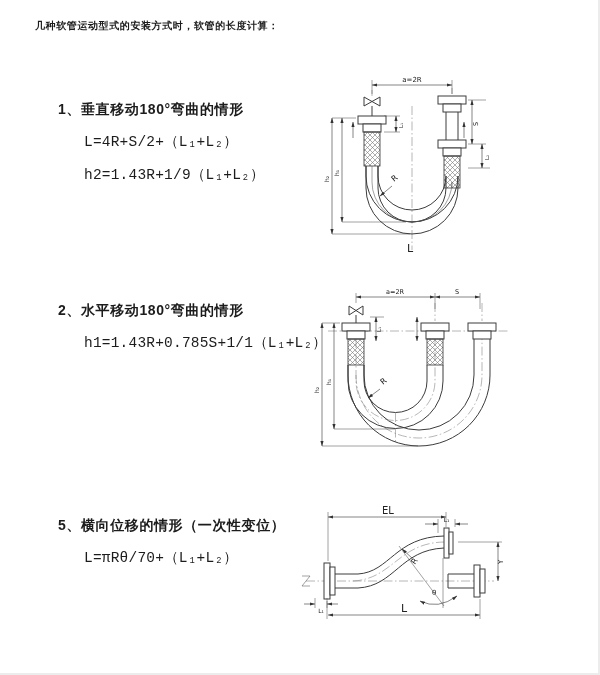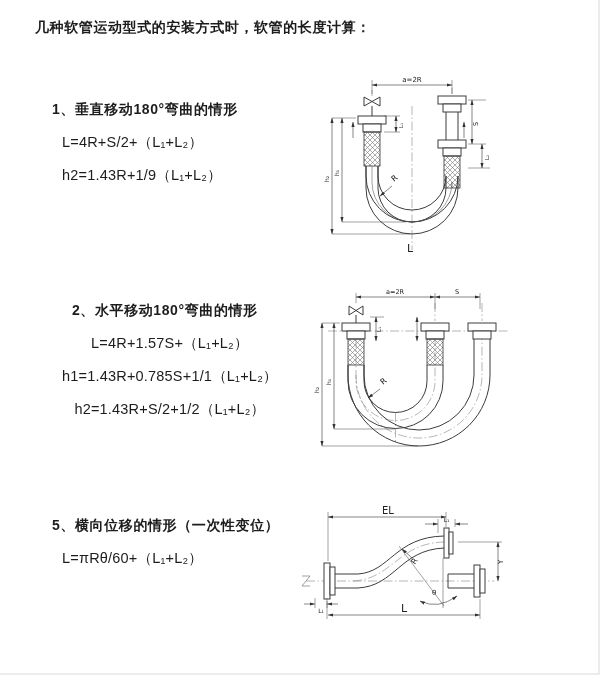--- a/index.html
+++ b/index.html
@@ -5,31 +5,31 @@
   * { margin:0; padding:0; box-sizing:border-box; }
   body { background:#fff; }
   .page {
     position:relative; width:600px; height:675px; background:#ffffff;
     font-family:"Liberation Sans","DejaVu Sans",sans-serif; color:#1c1c1c;
     overflow:hidden;
     border-right:2px solid #ececec; border-bottom:2px solid #ececec;
   }
   .title {
     position:absolute; left:35px; top:19px;
-    font-size:14px; font-weight:bold; letter-spacing:0.6px;
+    font-size:10px; font-weight:bold; letter-spacing:0.6px;
   }
-  .sec { position:absolute; left:52px; }
-  #sec1 { top:99px; } #sec2 { top:300px;text-align:center; } #sec3 { top:515px; }
+  .sec { position:absolute; left:58px; }
+  #sec1 { top:99px; } #sec2 { top:300px; } #sec3 { top:515px; }
   .sec-heading {
     font-size:14px; font-weight:bold; letter-spacing:0.6px;
     line-height:20px; margin-bottom:13px;
   }
   .formula {
-    font-size:14.5px; line-height:20px; margin:0 0 13px 10px;
-    letter-spacing:0.2px; white-space:nowrap;
+    font-size:14.5px; line-height:20px; margin:0 0 13px 26px;
+    letter-spacing:0.2px; white-space:nowrap;font-family:Liberation Mono, monospace;
   }
   svg.diagram { position:absolute; overflow:visible; }
   svg .pipe  { stroke:#3c3c3c; stroke-width:1; fill:none; }
   svg .flange{ stroke:#3c3c3c; stroke-width:1; fill:#ffffff; }
   svg .thin  { stroke:#555; stroke-width:0.55; fill:none; }
   svg .dim   { stroke:#333; stroke-width:0.6; fill:none; }
   svg .cl    { stroke:#7a7a7a; stroke-width:0.55; fill:none; stroke-dasharray:9 2.5 1.5 2.5; }
   svg text   { fill:#222; font-family:"DejaVu Sans","Liberation Sans",sans-serif; }
 </style>
 </head>
@@ -40,28 +40,26 @@
   <div class="title">几种软管运动型式的安装方式时，软管的长度计算：</div>
 
   <section class="sec" id="sec1">
     <div class="sec-heading">1、垂直移动180°弯曲的情形</div>
     <div class="formula">L=4R+S/2+（L₁+L₂）</div>
     <div class="formula">h2=1.43R+1/9（L₁+L₂）</div>
   </section>
 
   <section class="sec" id="sec2">
     <div class="sec-heading">2、水平移动180°弯曲的情形</div>
-    <div class="formula">L=4R+1.57S+（L₁+L₂）</div>
     <div class="formula">h1=1.43R+0.785S+1/1（L₁+L₂）</div>
-    <div class="formula">h2=1.43R+S/2+1/2（L₁+L₂）</div>
   </section>
 
   <section class="sec" id="sec3">
     <div class="sec-heading">5、横向位移的情形（一次性变位）</div>
-    <div class="formula">L=πRθ/60+（L₁+L₂）</div>
+    <div class="formula">L=πRθ/70+（L₁+L₂）</div>
   </section>
 
   <svg class="diagram" id="d1" style="left:310px; top:70px;" width="280" height="190" viewBox="0 0 280 190">
     <defs>
       <marker id="ar1" viewBox="0 0 10 6" refX="9.5" refY="3" markerWidth="9" markerHeight="5.4" orient="auto-start-reverse">
         <path d="M0,0 L10,3 L0,6 Z" fill="#333"></path>
       </marker>
       <pattern id="hat1" width="5" height="5" patternUnits="userSpaceOnUse">
         <path d="M0,5 L5,0 M0,0 L5,5" stroke="#777" stroke-width="0.6"></path>
       </pattern>

